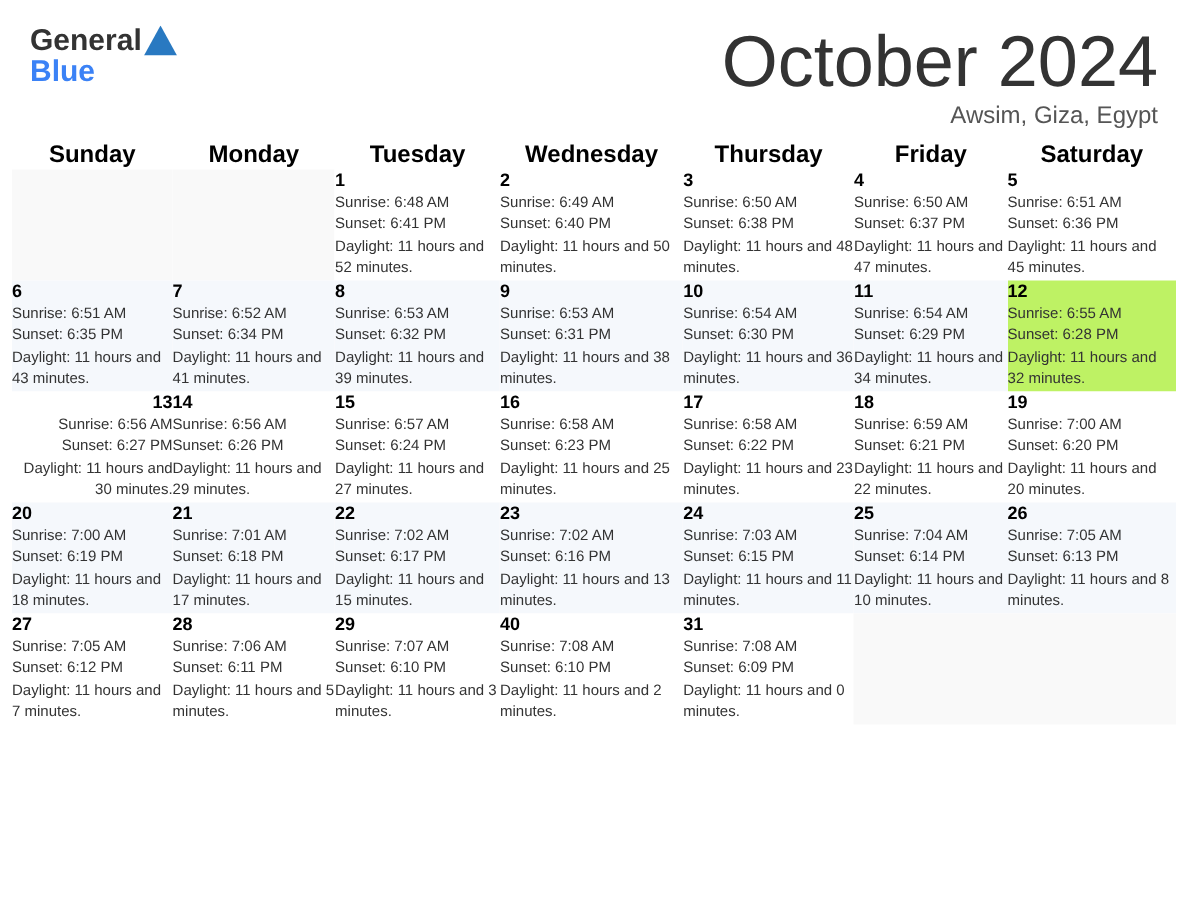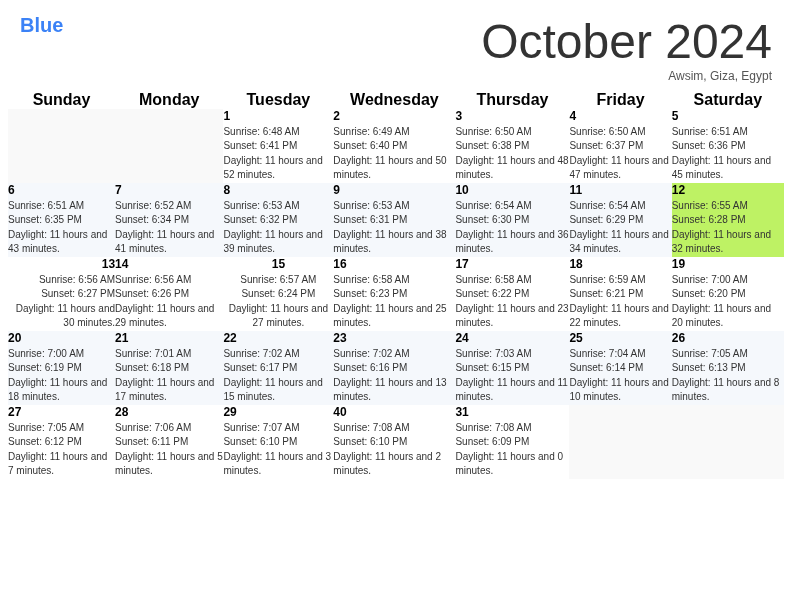--- a/index.html
+++ b/index.html
@@ -29,21 +29,21 @@
     .title-area {
       text-align: right;
     }
     .month-title {
       font-size: 48px;
       font-weight: normal;
       color: #333;
       line-height: 1.1;
     }
     .location {
-      font-size: 12px;
+      font-size: 16px;
       color: #555;
     }
     .day-num {
       font-size: 12px;
       font-weight: bold;
       display: block;
       margin-bottom: 2px;
     }
     .day-info {
       font-size: 10px;
@@ -62,20 +62,27 @@
       min-width: 0;
     }
   </style>
 </head>
 <body>
 
 <div class="page">
   <div class="header">
     <div class="logo">
       <div>
+        <div style="display:flex;align-items:center;">
+          <div style="font-size:20px;font-weight:bold;color:#333;line-height:1.15;">
+            <span>General</span><svg width="22" height="20" viewBox="0 0 22 20" style="vertical-align:middle;margin-left:2px;margin-bottom:2px;">
+                <polygon points="0,20 11,0 22,20" fill="#2979c1"></polygon>
+              </svg>
+          </div>
+        </div>
         <div style="font-size:20px;font-weight:bold;color:#3b82f6;line-height:1.1;margin-top:-2px;">Blue</div>
       </div>
     </div>
     <div class="title-area">
       <div class="month-title">October 2024</div>
       <div class="location">Awsim, Giza, Egypt</div>
     </div>
   </div>
 
   <table>
@@ -147,21 +154,21 @@
         </tr>
         <tr>
           <td style="background: rgb(255, 255, 255); text-align: right;">
             <span class="day-num">13</span>
             <div class="day-info">Sunrise: 6:56 AM<br>Sunset: 6:27 PM<br>Daylight: 11 hours and 30 minutes.</div>
           </td>
           <td style="background: rgb(255, 255, 255);">
             <span class="day-num">14</span>
             <div class="day-info">Sunrise: 6:56 AM<br>Sunset: 6:26 PM<br>Daylight: 11 hours and 29 minutes.</div>
           </td>
-          <td style="background: rgb(255, 255, 255); text-align: center;">
+          <td style="background: rgb(255, 255, 255);">
             <span class="day-num">15</span>
             <div class="day-info">Sunrise: 6:57 AM<br>Sunset: 6:24 PM<br>Daylight: 11 hours and 27 minutes.</div>
           </td>
           <td style="background: rgb(255, 255, 255);">
             <span class="day-num">16</span>
             <div class="day-info">Sunrise: 6:58 AM<br>Sunset: 6:23 PM<br>Daylight: 11 hours and 25 minutes.</div>
           </td>
           <td style="background: rgb(255, 255, 255);">
             <span class="day-num">17</span>
             <div class="day-info">Sunrise: 6:58 AM<br>Sunset: 6:22 PM<br>Daylight: 11 hours and 23 minutes.</div>

